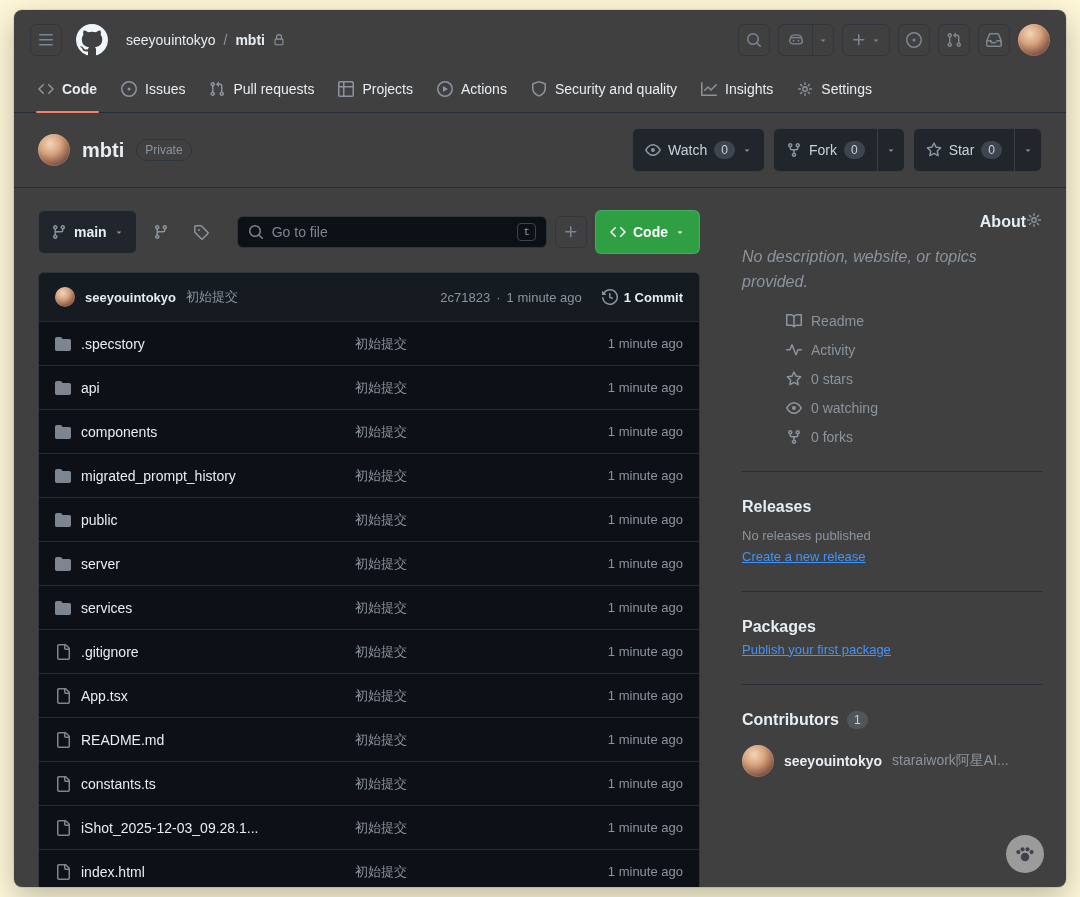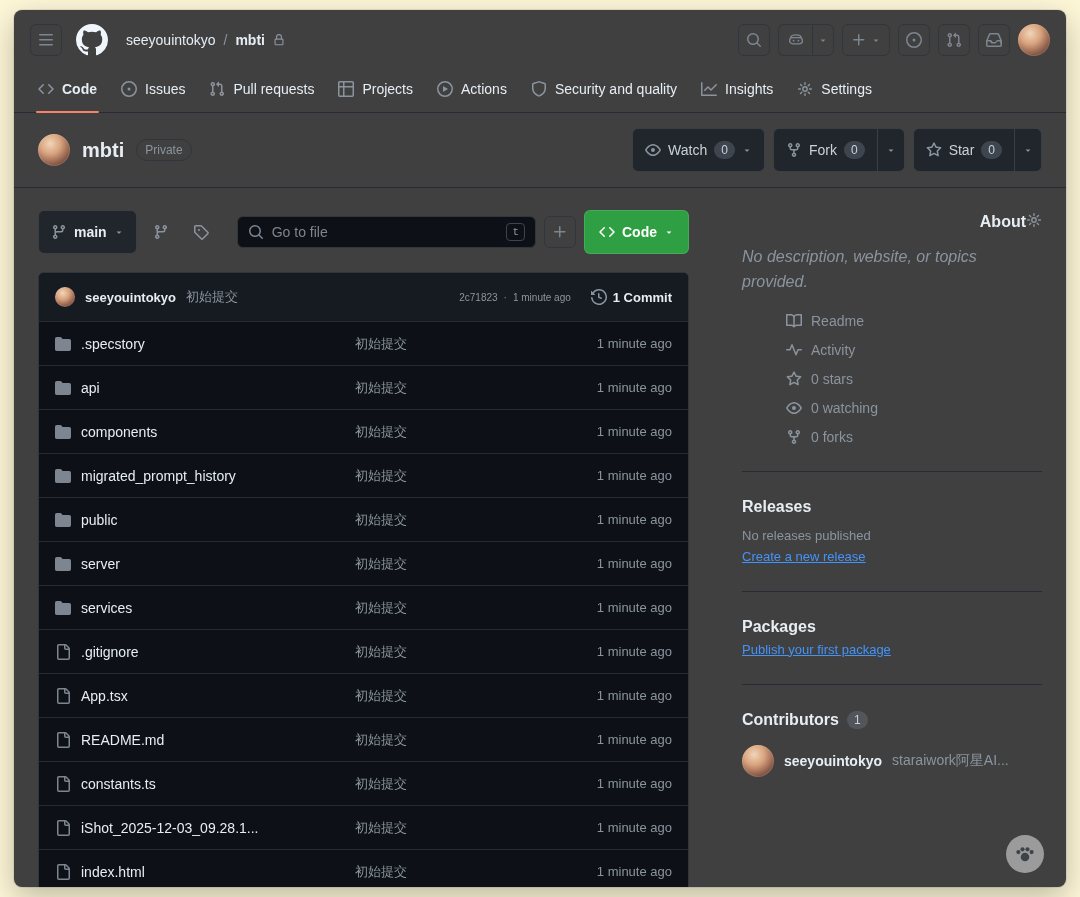--- a/index.html
+++ b/index.html
@@ -87,21 +87,21 @@
   .btn .lbl { font-weight: 500; }
   .counter {
     background: rgba(110,118,129,.4); border-radius: 2em; padding: 0 7px;
     font-size: 12px; line-height: 18px; color: #c9d1d9; font-weight: 500;
   }
   .action { display: inline-flex; }
   .action .btn:not(:last-child) { border-top-right-radius: 0; border-bottom-right-radius: 0; }
   .action .seg { border-top-left-radius: 0; border-bottom-left-radius: 0; margin-left: -1px; padding: 0 8px; }
 
   
-  .content { display: flex; gap: 53px; padding: 22px 24px 0; }
+  .content { display: flex; gap: 42px; padding: 22px 24px 0; }
   .main { flex: 1; min-width: 0; }
   .sidebar { width: 300px; flex-shrink: 0; }
 
   
   .toolbar { display: flex; align-items: center; gap: 8px; margin-bottom: 18px; }
   .branch .lbl { font-weight: 700; color: #e6edf3; }
   .ghost-btn {
     width: 32px; height: 32px; display: inline-flex; align-items: center; justify-content: center;
     background: transparent; border: none; color: #8b949e; cursor: pointer;
   }
@@ -121,21 +121,21 @@
   .code-btn { background: #2ea043; color: #fff; padding: 0 14px; }
   .code-btn .ic { color: #fff; }
   .code-btn .lbl { font-weight: 700; }
 
   
   .file-table { border: 1px solid #30363d; border-radius: 6px; overflow: hidden; background: #0d1117; }
   .commit-bar { display: flex; align-items: center; gap: 10px; height: 48px; padding: 0 16px; background: #161b22; }
   .commit-author { color: #e6edf3; font-weight: 700; font-size: 13px; text-decoration: none; }
   .commit-msg { color: #8b949e; font-size: 13px; text-decoration: none; }
   .commit-right { margin-left: auto; display: flex; align-items: center; gap: 6px; }
-  .commit-hash, .dot, .commit-time { color: #8b949e; font-size: 10px; text-decoration: none; }
+  .commit-hash, .dot, .commit-time { color: #8b949e; font-size: 13px; text-decoration: none; }
   .commit-count { display: flex; align-items: center; gap: 6px; margin-left: 14px; color: #e6edf3; text-decoration: none; font-size: 13px; font-weight: 700; }
   .commit-count .ic { color: #8b949e; }
   .file-row {
     display: grid; grid-template-columns: 300px 1fr 150px; align-items: center;
     height: 44px; padding: 0 16px; border-top: 1px solid #262c36;
   }
   .name-cell { display: flex; align-items: center; gap: 10px; min-width: 0; }
   .name-cell .ic { color: #7d8590; }
   .file-name { color: #e6edf3; font-size: 14px; text-decoration: none; white-space: nowrap; overflow: hidden; text-overflow: ellipsis; }
   .msg-cell { color: #8b949e; font-size: 13px; text-decoration: none; white-space: nowrap; overflow: hidden; }

